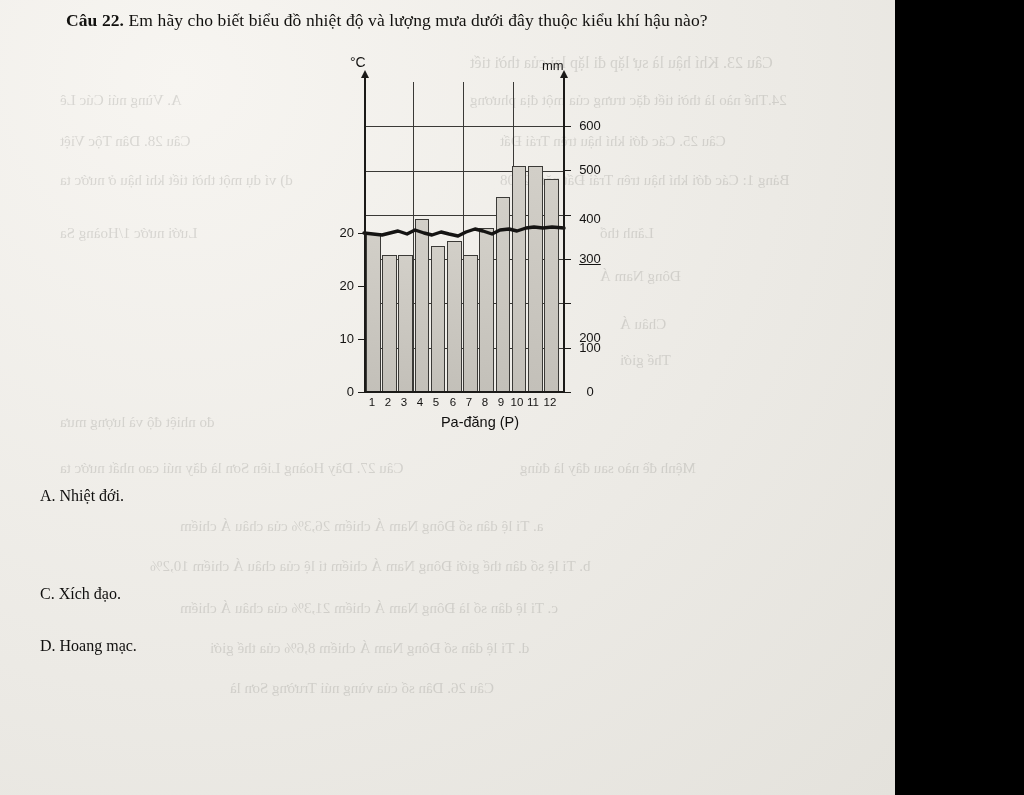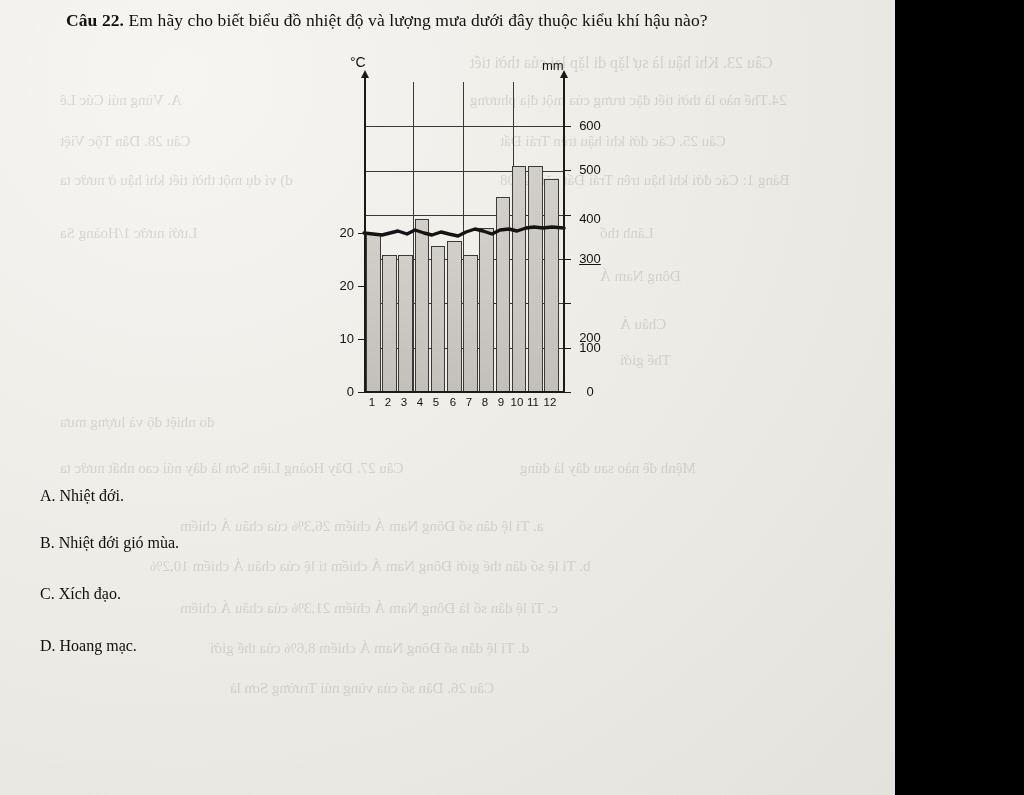--- a/index.html
+++ b/index.html
@@ -264,30 +264,27 @@
     <div class="month-label" style="left:77px;  top:344px; width:26px;">4</div>
     <div class="month-label" style="left:93px;  top:344px; width:26px;">5</div>
     <div class="month-label" style="left:110px; top:344px; width:26px;">6</div>
     <div class="month-label" style="left:126px; top:344px; width:26px;">7</div>
     <div class="month-label" style="left:142px; top:344px; width:26px;">8</div>
     <div class="month-label" style="left:158px; top:344px; width:26px;">9</div>
     <div class="month-label" style="left:174px; top:344px; width:26px;">10</div>
     <div class="month-label" style="left:190px; top:344px; width:26px;">11</div>
     <div class="month-label" style="left:207px; top:344px; width:26px;">12</div>
 
+    <div id="chart-caption">Pa-đăng (P)</div>
   </div>
 
   <div class="answer" id="ans-a">
     <span>A.</span>
     <span>Nhiệt đới.</span>
   </div>
-  <div class="answer" id="ans-b">
-    <span>B.</span>
-    <span>Nhiệt đới gió mùa.</span>
-  </div>
   <div class="answer" id="ans-c">
     <span>C.</span>
     <span>Xích đạo.</span>
   </div>
   <div class="answer" id="ans-d">
     <span>D.</span>
     <span>Hoang mạc.</span>
   </div>
 
 </div>

